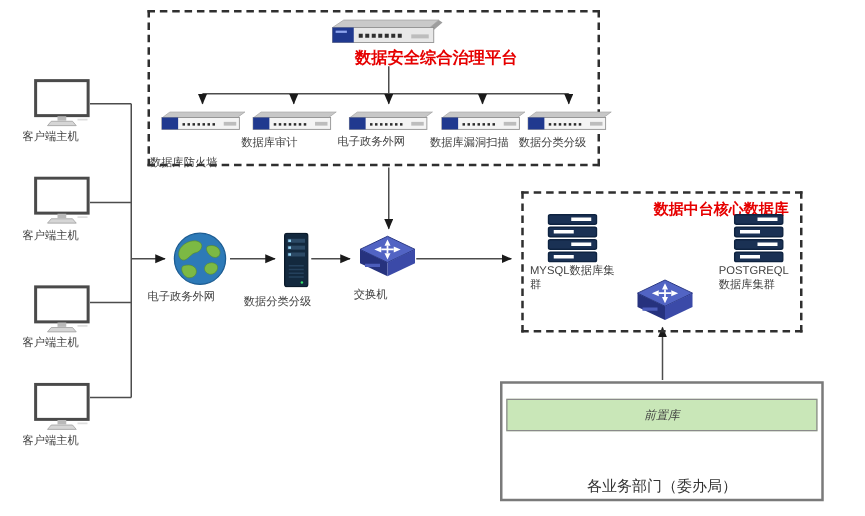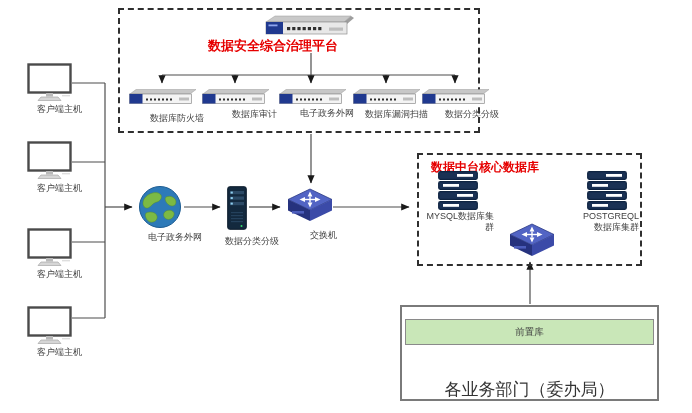--- a/index.html
+++ b/index.html
@@ -3,41 +3,41 @@
 <meta charset="utf-8">
 <style>
   html,body{margin:0;padding:0;background:#fff;}
   .canvas{
     position:relative;width:692px;height:413px;background:#ffffff;overflow:hidden;
     font-family:"Liberation Sans","DejaVu Sans",sans-serif;color:#3f3f3f;
   }
   .wires{position:absolute;left:0;top:0;pointer-events:none;}
   .icon{position:absolute;}
   .lbl{
-    position:absolute;font-size:9px;line-height:11px;text-align:right;color:#3f3f3f;
+    position:absolute;font-size:9px;line-height:11px;text-align:left;color:#3f3f3f;
     letter-spacing:0;
   }
   .red-title{
-    position:absolute;text-align:left;font-weight:bold;color:var(--accent_red,#e60000);
+    position:absolute;text-align:right;font-weight:bold;color:var(--accent_red,#e60000);
   }
   .dashed-box{
     position:absolute;border:2px dashed #2f2f2f;background:transparent;box-sizing:border-box;
   }
   .stack-outer{
     position:absolute;background:#ffffff;border:2px solid #7a7a7a;box-sizing:border-box;
   }
   .bar{
     position:absolute;box-sizing:border-box;border:1px solid #8a8a8a;
     display:flex;align-items:center;justify-content:center;font-size:9.5px;color:#3f3f3f;
   }
-  .bar.green{background:var(--green_bar,#c9e7b8);}
+  .bar.green{background:var(--green_bar,#c9e7b8);font-style:italic;}
   .bar.yellow{background:var(--yellow_bar,#f6efc3);}
   .dept{
     position:absolute;display:flex;align-items:center;justify-content:center;
-    font-size:17px;color:#333;
+    font-size:12px;color:#333;
   }
 </style>
 </head>
 <body>
 
 <div class="canvas">
 
   <svg class="wires" width="692" height="413">
     <defs>
       <marker id="arr" markerWidth="8" markerHeight="8" refX="6.5" refY="3" orient="auto">
@@ -158,21 +158,21 @@
         <rect x="19" y="9.5" width="2" height="2"></rect>
         <rect x="23" y="9.5" width="2" height="2"></rect>
         <rect x="27" y="9.5" width="2" height="2"></rect>
         <rect x="31" y="9.5" width="2" height="2"></rect>
         <rect x="35" y="9.5" width="2" height="2"></rect>
         <rect x="39" y="9.5" width="2" height="2"></rect>
         <rect x="43" y="9.5" width="2" height="2"></rect>
       </g>
     <rect x="52" y="8.5" width="10" height="3" fill="#bdbdbd"></rect>
   </svg>
-  <div class="lbl" style="left:120px;top:113px;width:84px">数据库防火墙</div>
+  <div class="lbl" style="left:120px;top:125px;width:84px">数据库防火墙</div>
   <div class="lbl" style="left:193px;top:109px;width:84px">数据库审计</div>
   <div class="lbl" style="left:270px;top:108px;width:84px">电子政务外网</div>
   <div class="lbl" style="left:344px;top:109px;width:84px">数据库漏洞扫描</div>
   <div class="lbl" style="left:415px;top:109px;width:84px">数据分类分级</div>
 
   <svg class="icon" style="left:27px;top:63px" width="46" height="42" viewBox="0 0 46 42">
     <rect x="1.5" y="1.5" width="42" height="28" fill="#ffffff" stroke="#4a4a4a" stroke-width="2.4"></rect>
     <rect x="19" y="30" width="7" height="3.5" fill="#b9b9b9"></rect>
     <polygon points="14,34 31,34 34,37.5 11,37.5" fill="#d6d6d6" stroke="#9b9b9b" stroke-width="0.6"></polygon>
     <rect x="35" y="32" width="8" height="1.4" fill="#dedede"></rect>

